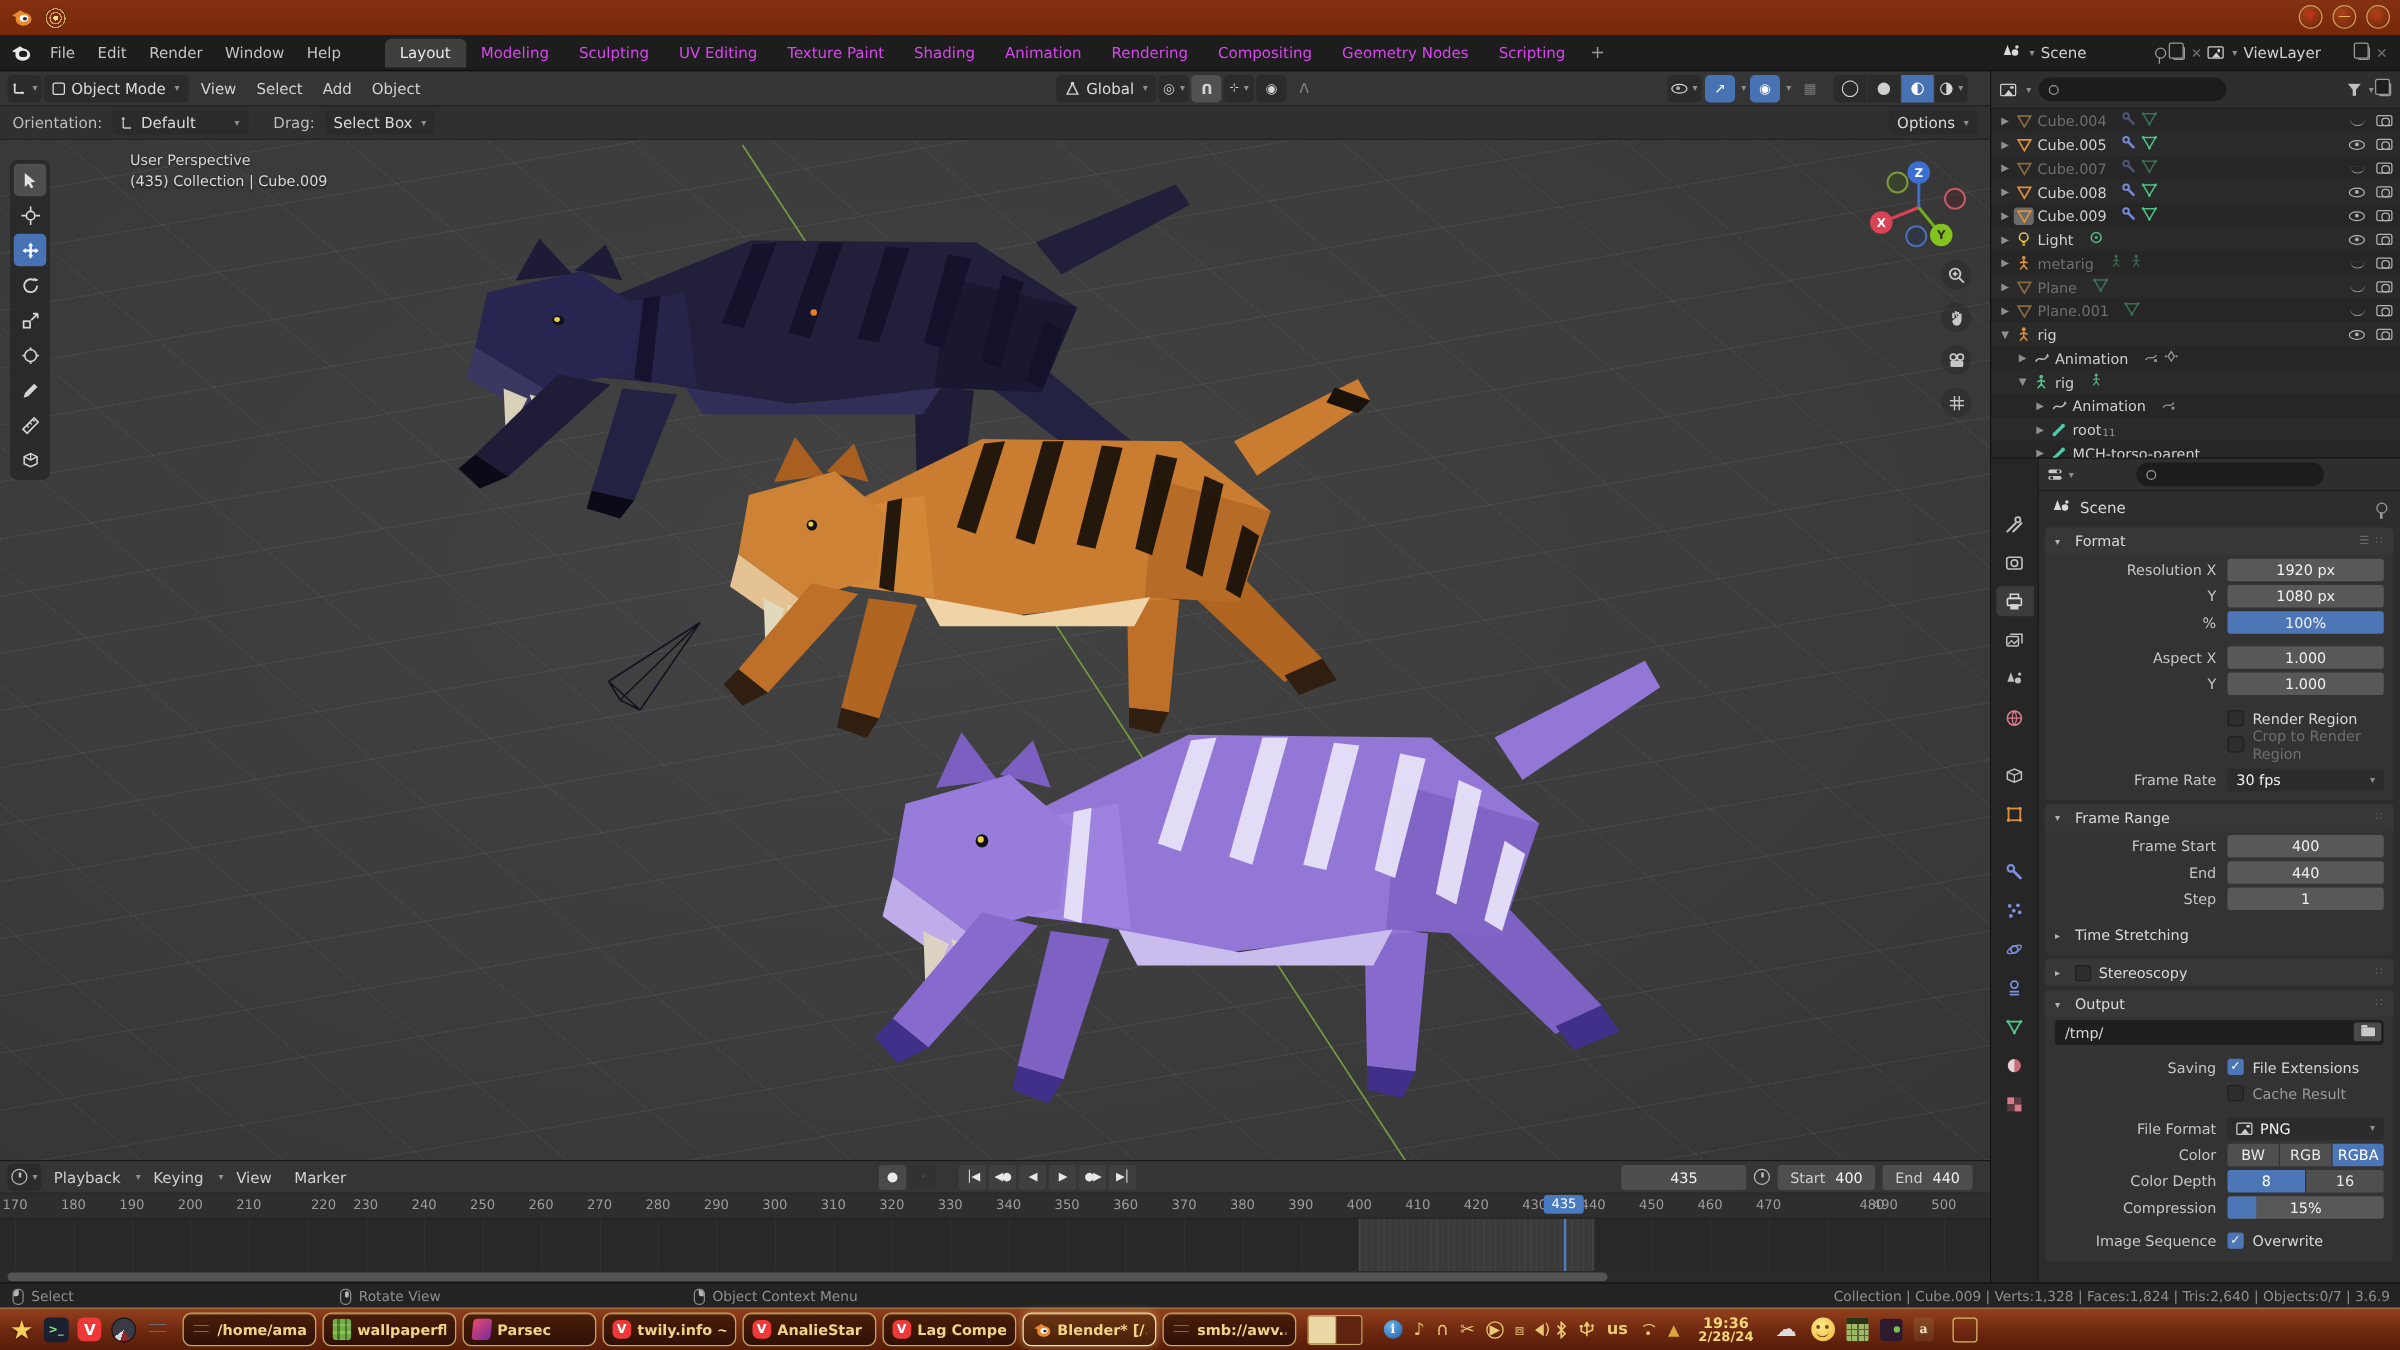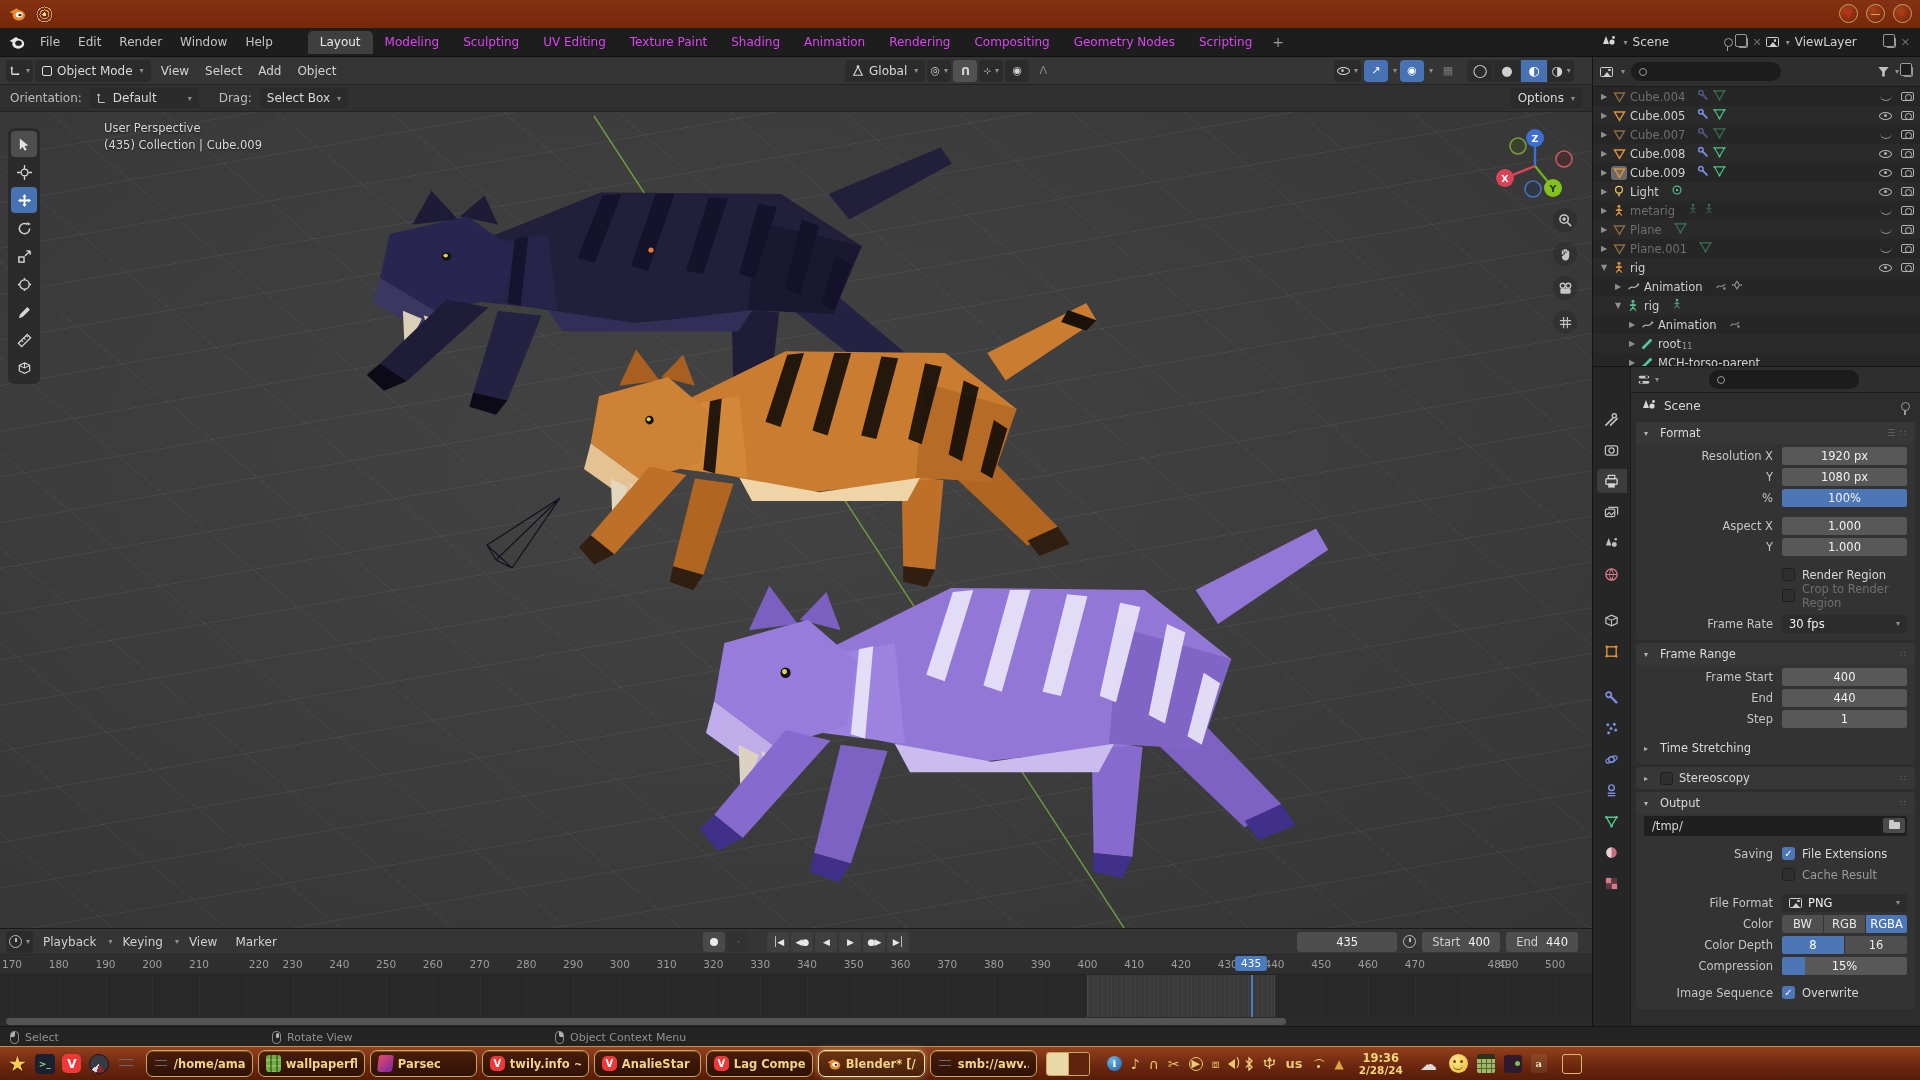--- a/index.html
+++ b/index.html
@@ -1325,20 +1325,21 @@
         <span>Select</span>
       </div>
     <div class="hint" style="left:272px;">
         <span class="mouseico m"></span>
         <span>Rotate View</span>
       </div>
     <div class="hint" style="left:555px;">
         <span class="mouseico r"></span>
         <span>Object Context Menu</span>
       </div>
+    <div class="stats">Collection | Cube.009 | Verts:1,328 | Faces:1,824 | Tris:2,640 | Objects:0/7 | 3.6.9</div>
   </div>
 
   <div class="taskbar">
     <span class="starticon">★</span>
     <span class="ql">
         <span class="termico">&gt;_</span>
       </span>
     <span class="ql">
         <span class="vivaldi">V</span>
       </span>

